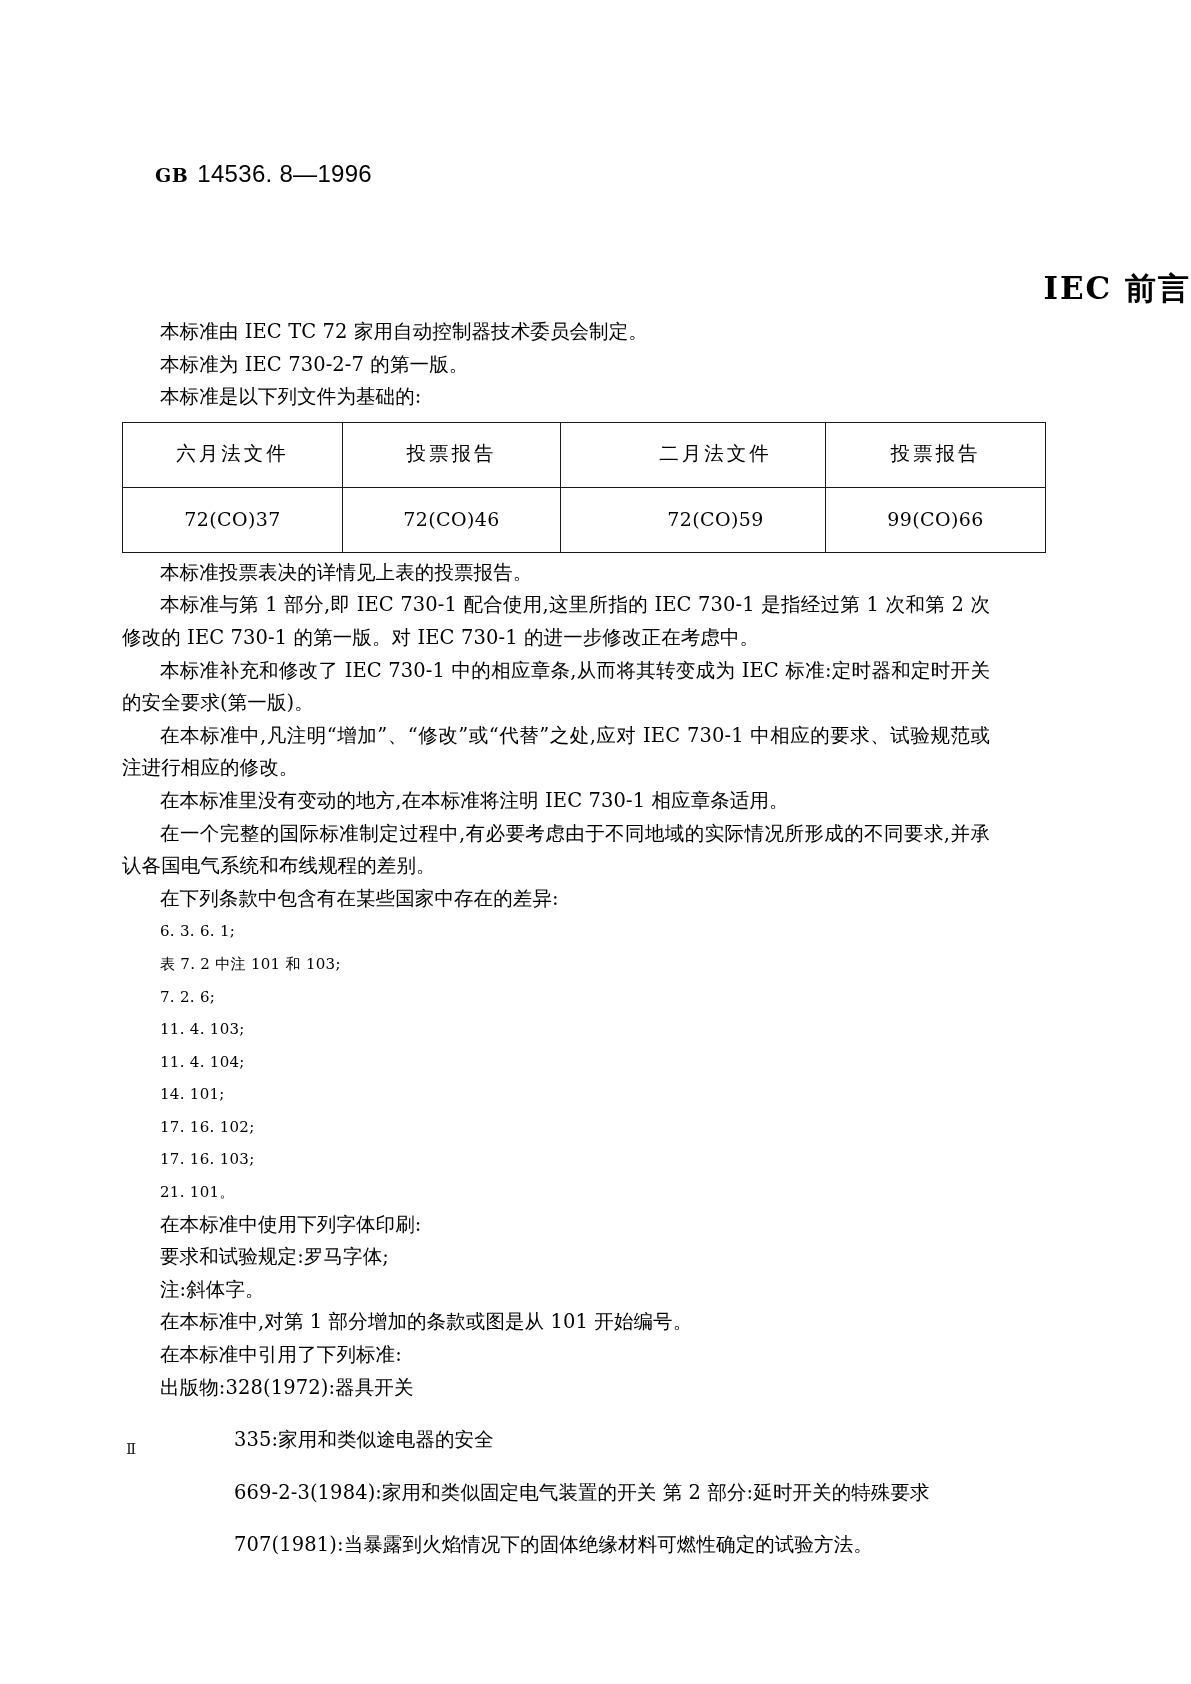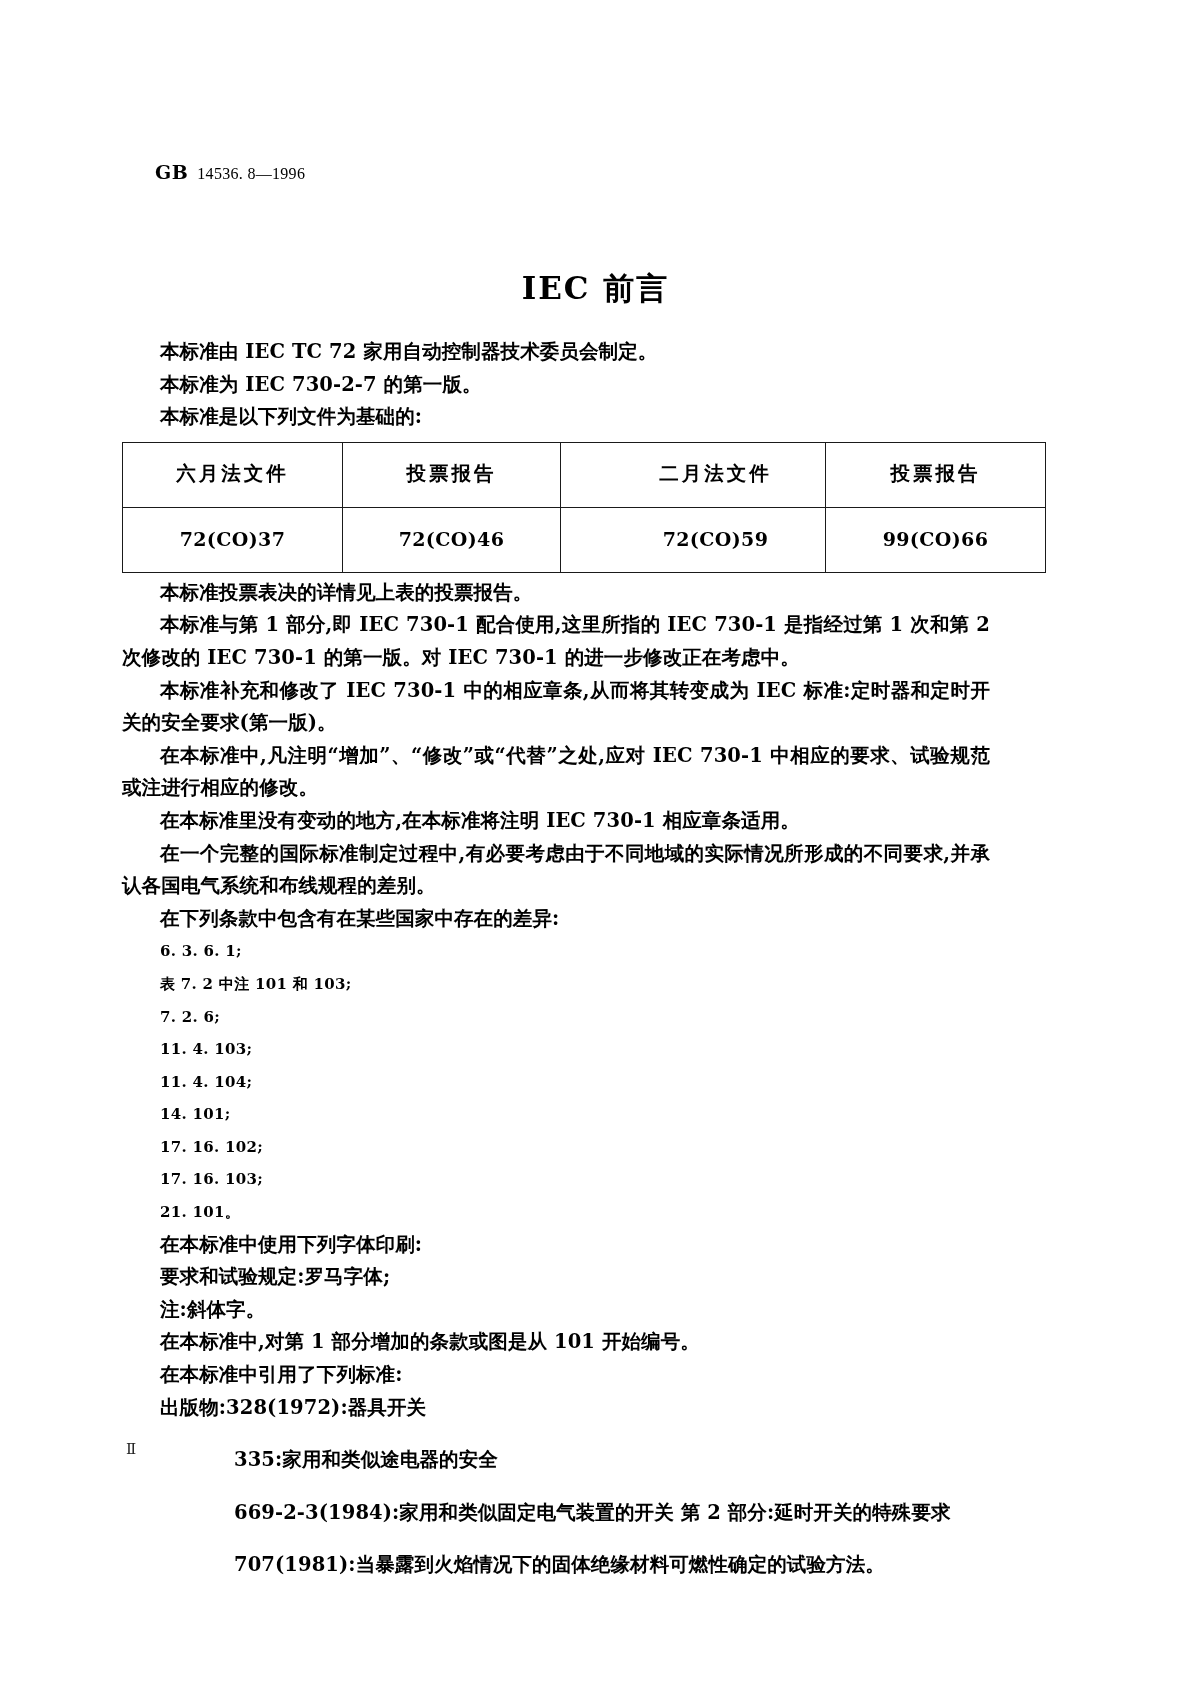--- a/index.html
+++ b/index.html
@@ -29,46 +29,45 @@
     white-space: nowrap;
   }
   .doc-header .gb {
     font-family: "DejaVu Serif", "Liberation Serif", serif;
     font-weight: bold;
     font-size: 19px;
     letter-spacing: 0.5px;
     margin-left: 33px;
   }
   .doc-header .num {
-    font-family: Liberation Serif, serif;
-    font-size: 16px;
+    font-family: Liberation Sans, sans-serif;
+    font-size: 24px;
     margin-left: 9px;
     letter-spacing: 0.3px;
   }
   
   .doc-title {
     position: absolute;
     top: 268px;
     left: 0;
     width: 1191px;
-    text-align: center;
+    text-align: right;
     font-size: 31px;
     font-weight: bold;
     letter-spacing: 2px;
     font-family: "DejaVu Serif", "Liberation Serif", serif;
   }
   
   .body-block {
     position: absolute;
-    top: 336px;
+    top: 316px;
     left: 122px;
     width: 868px;
     font-size: 19.5px;
     line-height: 32.6px;
-    font-weight: bold;
   }
   .para {
     margin: 0;
     text-align: justify;
     text-justify: inter-ideograph;
     font-family: "DejaVu Serif", "Liberation Serif", serif;
     letter-spacing: 0.1px;
   }
   .indent2 {
     text-indent: 38px;

